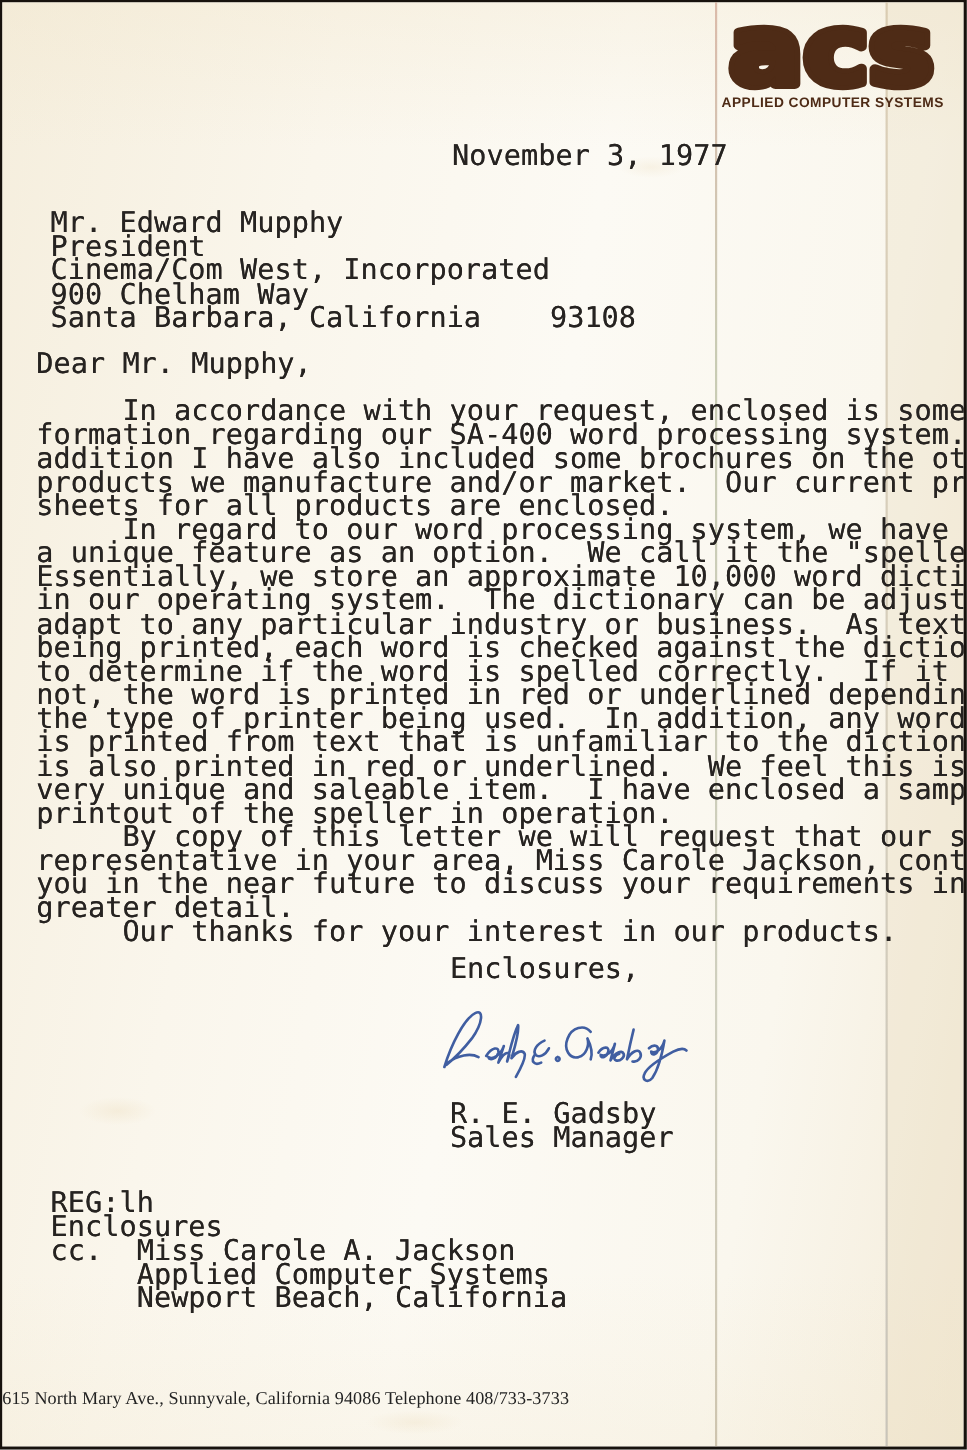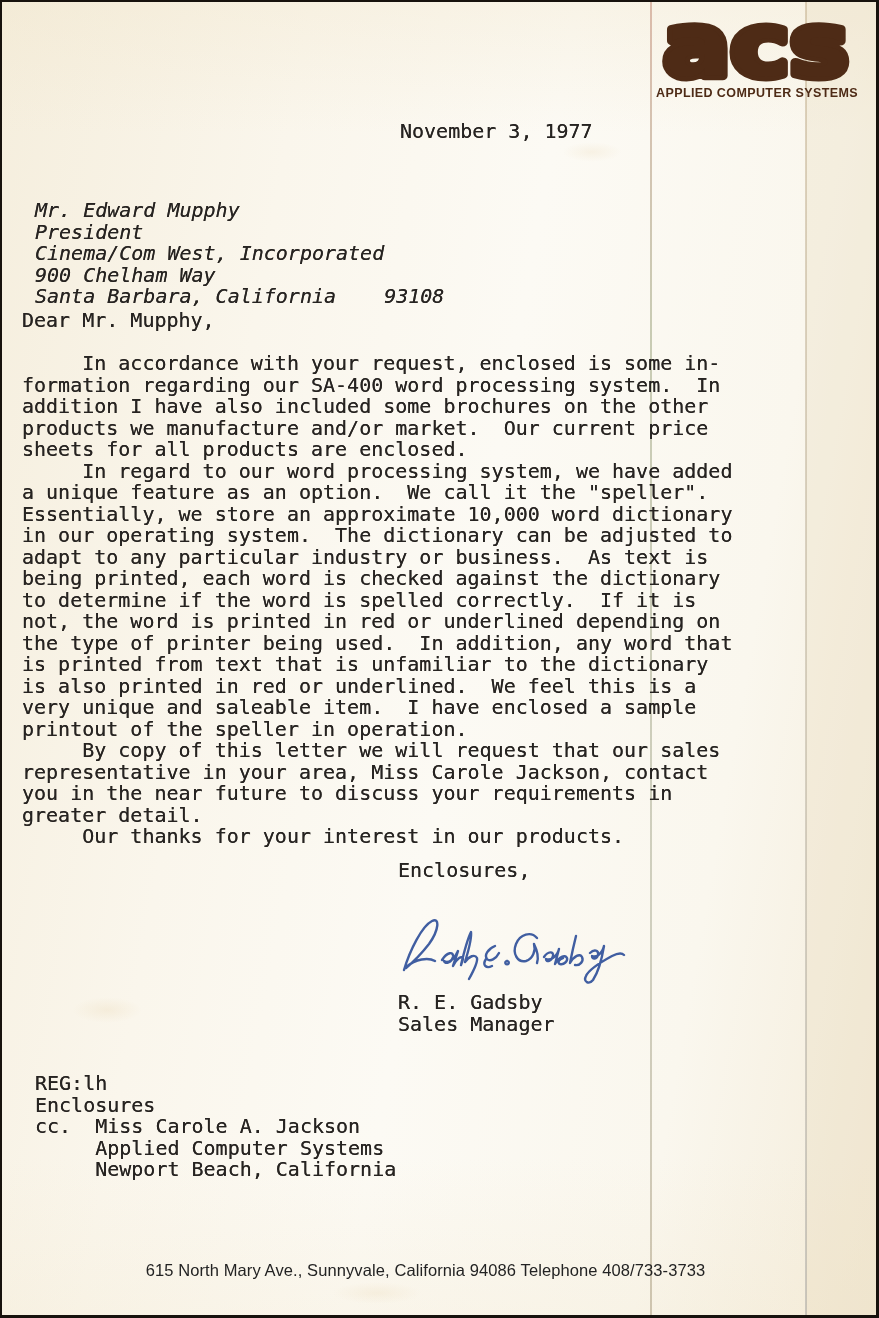--- a/index.html
+++ b/index.html
@@ -28,40 +28,40 @@
   .fold-right{
     left:803px;
     background:linear-gradient(to bottom,rgba(196,176,142,.55),rgba(180,170,150,.5) 55%,rgba(150,150,150,.45));
   }
   .right-strip{
     position:absolute;top:0;bottom:0;left:804px;right:0;
     background:rgba(230,215,182,.28);pointer-events:none;
   }
   .smudge{position:absolute;border-radius:50%;pointer-events:none;}
   .typed{
-    position:absolute;margin:0;white-space:pre;
+    position:absolute;margin:11px;white-space:pre;
     font-family:"DejaVu Sans Mono","Liberation Mono",monospace;
-    font-size:20px;line-height:21.5px;color:#262321;
+    font-size:26px;line-height:21.5px;color:#262321;
     text-shadow:0 0 .4px rgba(40,35,30,.85);
   }
   .logo{position:absolute;top:16px;right:20px;width:200px;text-align:center;}
   .logo svg{display:block;width:200px;height:66px;}
   .logo-subtitle{
     display:block;margin-top:2px;
     font-family:"Liberation Sans","DejaVu Sans",sans-serif;
     font-size:12.5px;font-weight:700;letter-spacing:.4px;
     color:#4e2b16;white-space:nowrap;
   }
   .signature-box{position:absolute;left:390px;top:906px;width:245px;height:80px;}
   .signature-box svg{width:100%;height:100%;display:block;}
   .footer{
     position:absolute;left:0;right:27px;top:1259px;
-    font-family:Liberation Sans, sans-serif;
+    font-family:Liberation Serif, serif;
     font-size:16.5px;color:#232323;letter-spacing:.1px;
-    text-align:center;white-space:nowrap;
+    text-align:left;white-space:nowrap;
   }
 </style>
 </head>
 <body>
 
 <div class="page">
 
   <div class="fold fold-left"></div>
   <div class="right-strip"></div>
   <div class="fold fold-right"></div>
@@ -72,21 +72,21 @@
 
   <div class="logo">
     <svg viewBox="0 0 200 66">
       <text x="100" y="58" text-anchor="middle" font-family="DejaVu Sans, sans-serif" font-weight="bold" font-size="88" textLength="186" lengthAdjust="spacingAndGlyphs" fill="#4e2b16" stroke="#4e2b16" stroke-width="9" paint-order="stroke" stroke-linejoin="round">acs</text>
     </svg>
     <span class="logo-subtitle">APPLIED COMPUTER SYSTEMS</span>
   </div>
 
   <pre class="typed" style="left:398px;top:119px;">November 3, 1977</pre>
 
-  <pre class="typed" style="left:33px;top:198px;font-style:italic;">Mr. Edward Mupphy
+  <pre class="typed" style="left:33px;top:180px;">Mr. Edward Mupphy
 President
 Cinema/Com West, Incorporated
 900 Chelham Way
 Santa Barbara, California    93108</pre>
 
   <pre class="typed" style="left:20px;top:308px;">Dear Mr. Mupphy,
 
      In accordance with your request, enclosed is some in-
 formation regarding our SA-400 word processing system.  In
 addition I have also included some brochures on the other

